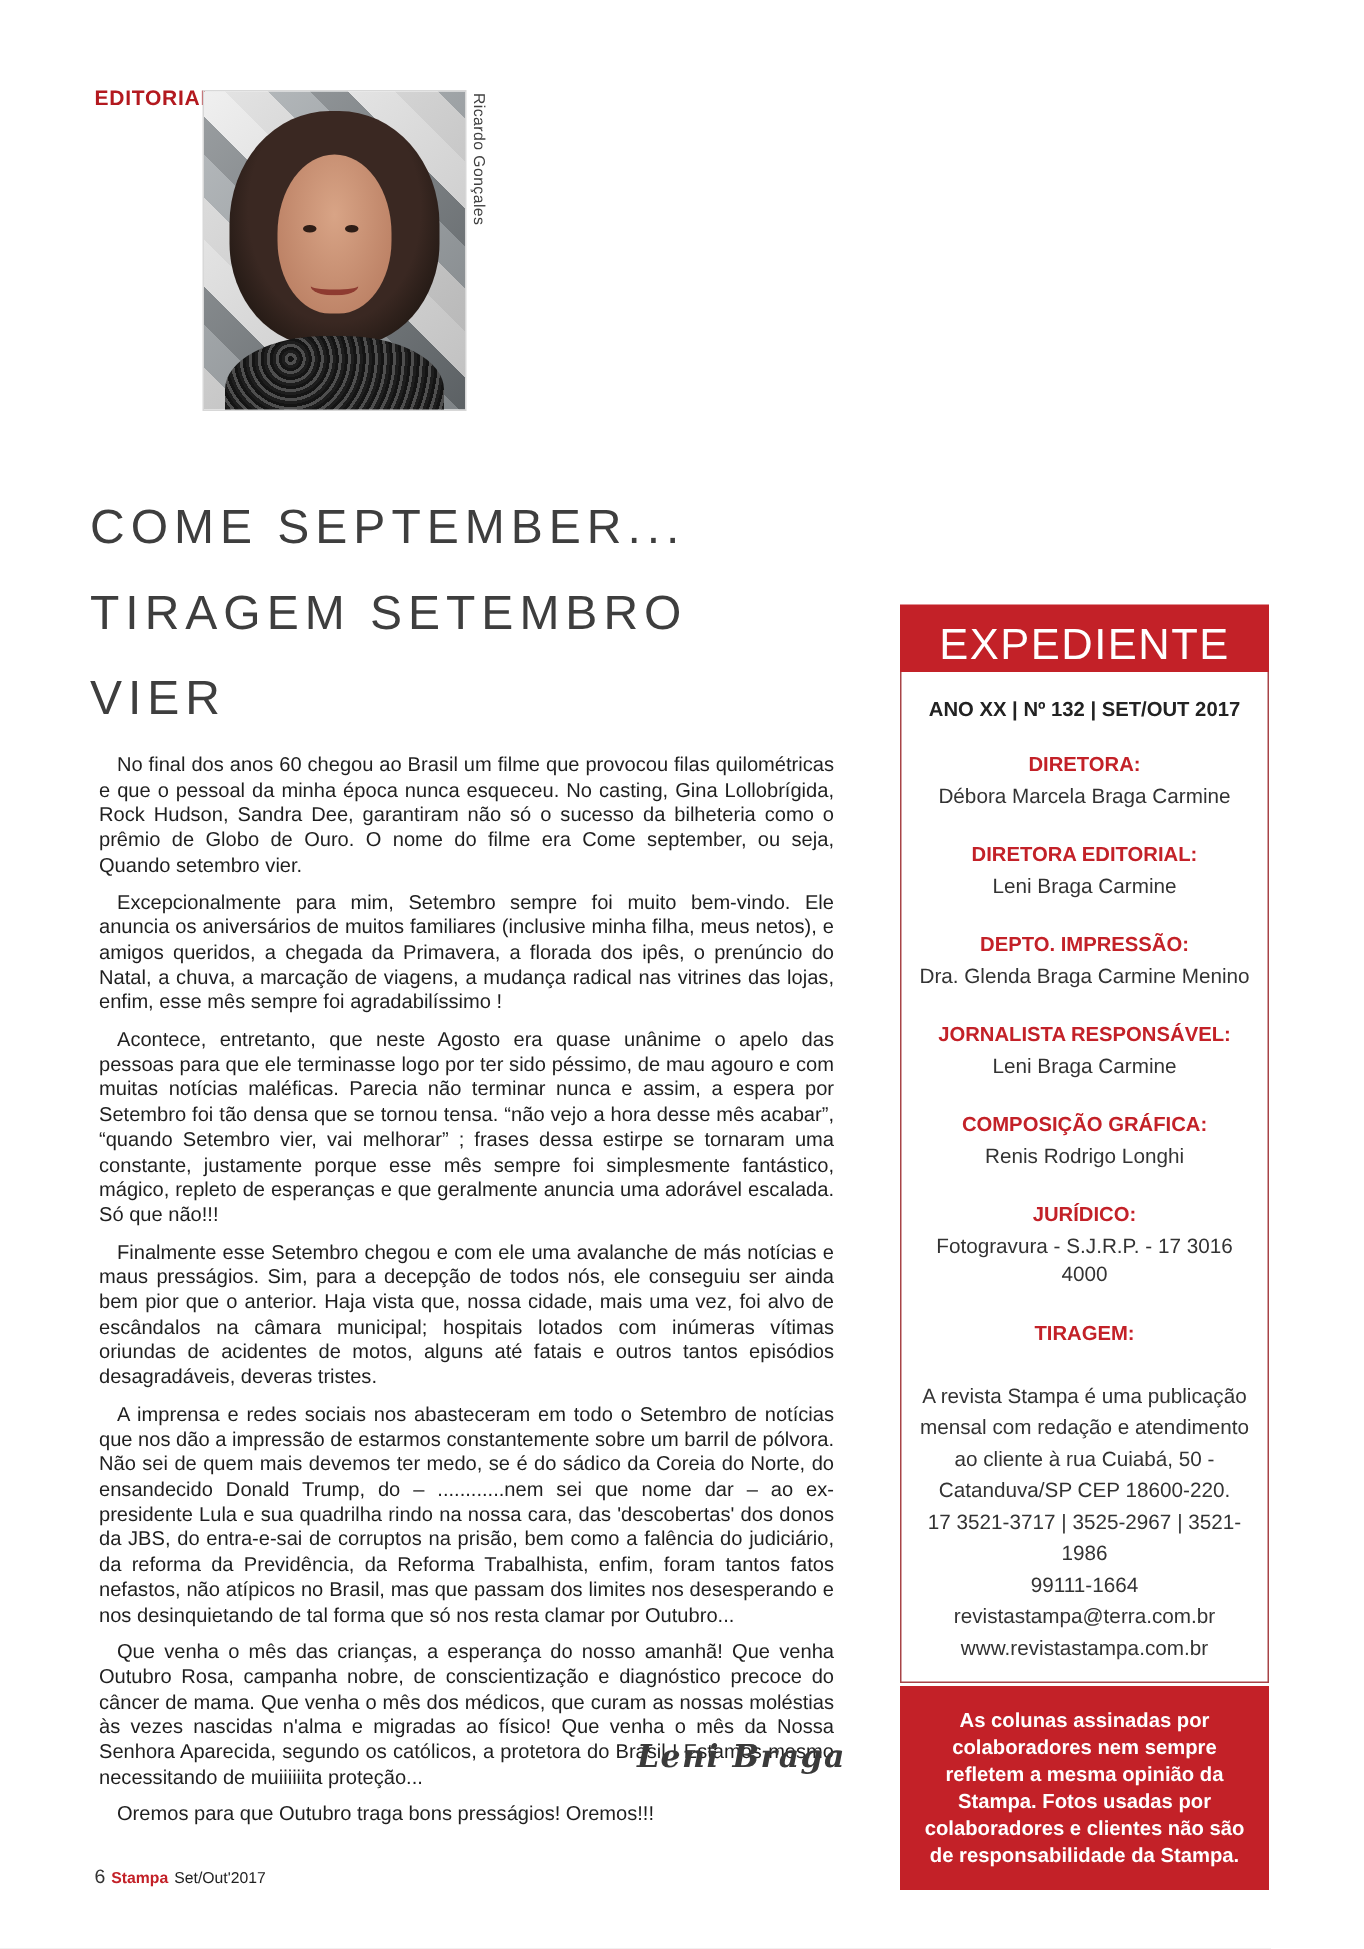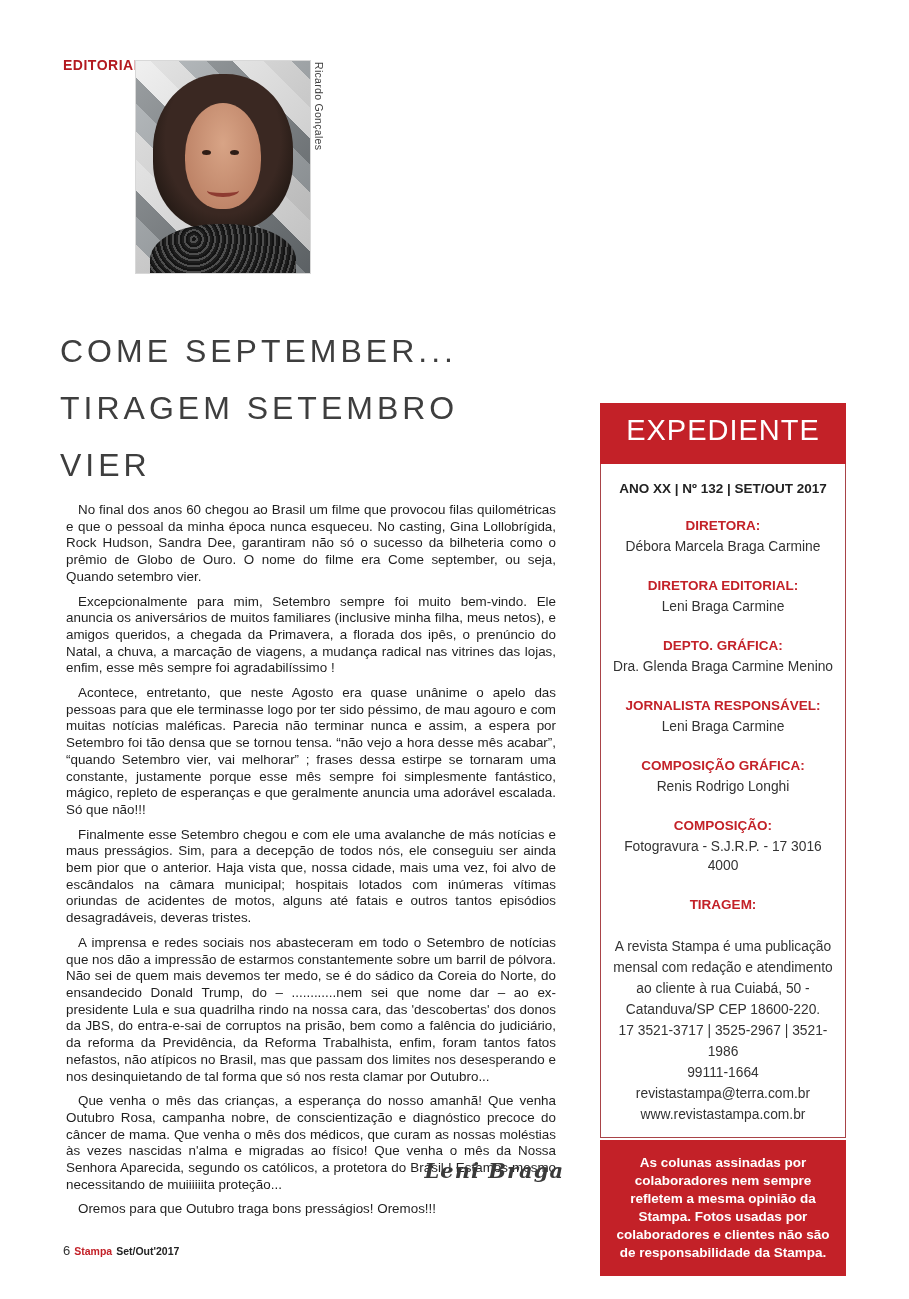--- a/index.html
+++ b/index.html
@@ -61,21 +61,21 @@
   }
   .article p{margin:8px;text-indent:12px;}
   .signature{
     position:absolute;left:58px;top:1158px;width:506px;text-align:right;
     font-family:"DejaVu Serif",serif;font-style:italic;font-weight:bold;
     font-size:21px;color:#3a3a3a;padding-right:6px;letter-spacing:1px;
   }
   
   .sidebar{position:absolute;left:600px;top:403px;width:246px;}
   .sidebar-header{
-    background:#c32128;color:#ffffff;height:61px;line-height:55px;
+    background:#c32128;color:#ffffff;height:45px;line-height:55px;
     text-align:center;font-size:29px;letter-spacing:1px;font-weight:normal;
   }
   .sidebar-box{
     border:1px solid #a84347;border-top:none;background:#fff;
     padding:17px 8px 12px;text-align:center;box-sizing:border-box;
   }
   .issue-line{font-size:13.5px;font-weight:bold;color:#222;margin-bottom:6px;}
   .sb-section{margin-top:20px;}
   .sb-label{font-size:13.5px;font-weight:bold;color:#c32128;line-height:19px;}
   .sb-value{font-size:13.8px;color:#333;line-height:19px;margin-top:2px;}
@@ -83,21 +83,21 @@
   .sidebar-disclaimer{
     margin-top:2px;background:#c32128;color:#ffffff;text-align:center;
     font-size:13.5px;font-weight:bold;line-height:18px;padding:14px 10px;
   }
   
   .footer{
     position:absolute;left:63px;top:1243px;display:flex;align-items:baseline;gap:4px;
   }
   .footer .pgnum{font-size:13px;color:#333;}
   .footer .brand{font-size:10.5px;font-weight:bold;color:#c32128;}
-  .footer .issue{font-size:10.5px;font-weight:bold;color:#222;}
+  .footer .issue{font-size:10.5px;font-weight:normal;color:#222;}
 </style>
 </head>
 <body>
 
 <div class="page">
 
   <div class="editorial-label">EDITORIAL</div>
 
   <div class="photo">
     <div class="photo-tiles"></div>
@@ -135,33 +135,33 @@
 
       <div class="sb-section">
         <div class="sb-label">DIRETORA:</div>
         <div class="sb-value">Débora Marcela Braga Carmine</div>
       </div>
       <div class="sb-section">
         <div class="sb-label">DIRETORA EDITORIAL:</div>
         <div class="sb-value">Leni Braga Carmine</div>
       </div>
       <div class="sb-section">
-        <div class="sb-label">DEPTO. GRÁFICA:</div>
+        <div class="sb-label">DEPTO. IMPRESSÃO:</div>
         <div class="sb-value">Dra. Glenda Braga Carmine Menino</div>
       </div>
       <div class="sb-section">
         <div class="sb-label">JORNALISTA RESPONSÁVEL:</div>
         <div class="sb-value">Leni Braga Carmine</div>
       </div>
       <div class="sb-section">
         <div class="sb-label">COMPOSIÇÃO GRÁFICA:</div>
         <div class="sb-value">Renis Rodrigo Longhi</div>
       </div>
       <div class="sb-section">
-        <div class="sb-label">COMPOSIÇÃO:</div>
+        <div class="sb-label">JURÍDICO:</div>
         <div class="sb-value">Fotogravura - S.J.R.P. - 17 3016 4000</div>
       </div>
       <div class="sb-section">
         <div class="sb-label">TIRAGEM:</div>
       </div>
 
       <div class="sb-contact">
         <div>A revista Stampa é uma publicação mensal com redação e atendimento ao cliente à rua Cuiabá, 50 - Catanduva/SP CEP 18600-220.</div>
         <div>17 3521-3717  |  3525-2967  |  3521-1986</div>
         <div>99111-1664</div>

